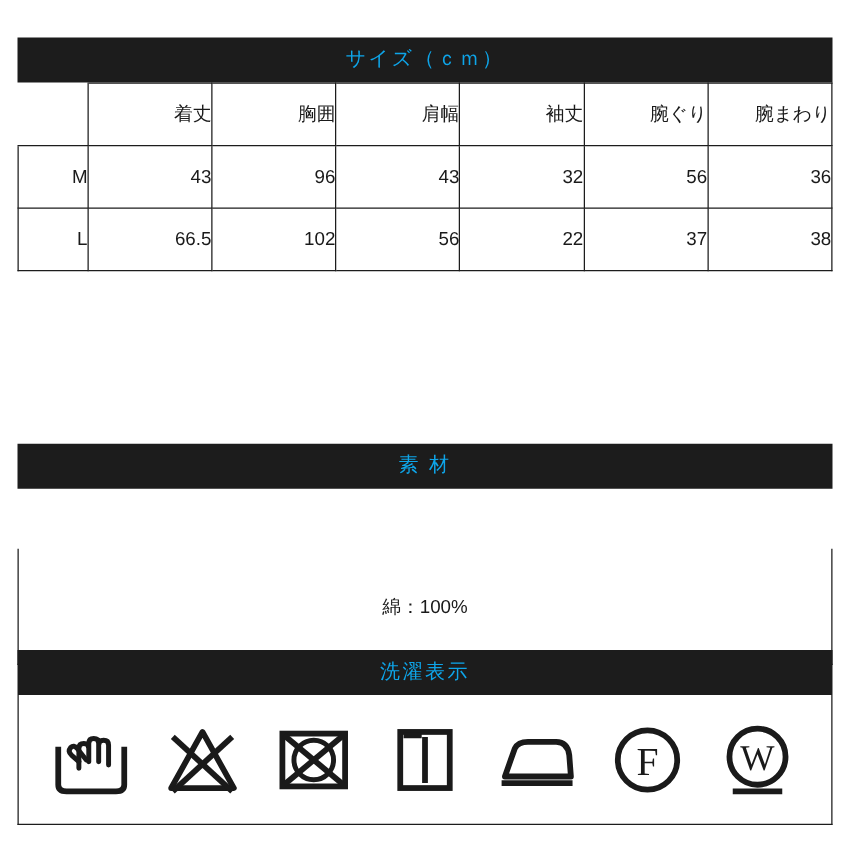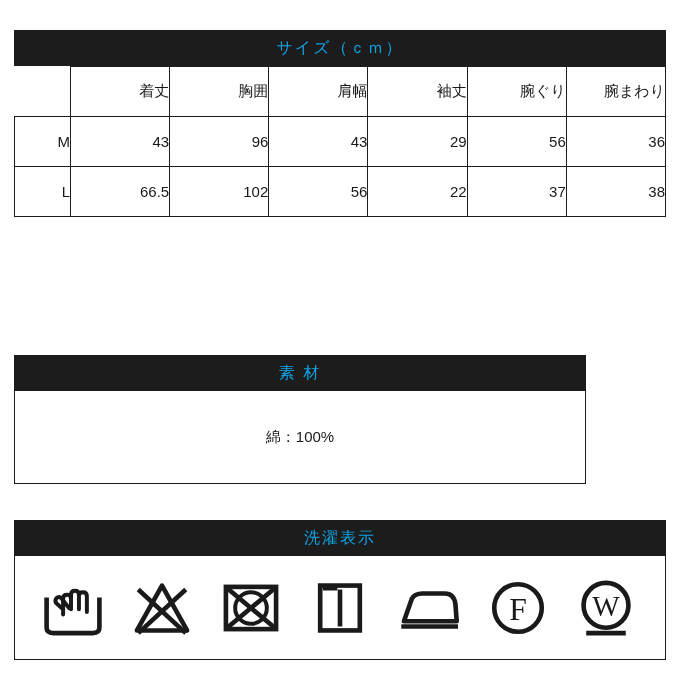--- a/index.html
+++ b/index.html
@@ -67,32 +67,33 @@
   table.size-table tbody td:first-child {
     font-size: 15px;
   }
   table.size-table col.c0 { width: 56px; }
 
   
   .material-block {
     position: absolute;
     left: 14px;
     top: 355px;
-    width: 572px;
+    width: 652px;
     border-radius: 20px;
   }
   .material-body {
     border: 1px solid #1c1c1c;
     border-top: none;
     height: 92px;
     display: flex;
     align-items: center;
     justify-content: center;
     font-size: 15px;
     background: #ffffff;
+    margin-top: 48px;
   }
 
   
   .wash-block {
     position: absolute;
     left: 14px;
     top: 520px;
     width: 652px;
   }
   .wash-body {
@@ -140,21 +141,21 @@
           <th>腕ぐり</th>
           <th>腕まわり</th>
         </tr>
       </thead>
       <tbody>
         <tr>
           <td>M</td>
           <td>43</td>
           <td>96</td>
           <td>43</td>
-          <td>29</td>
+          <td>32</td>
           <td>56</td>
           <td>36</td>
         </tr>
         <tr>
           <td>L</td>
           <td>66.5</td>
           <td>102</td>
           <td>56</td>
           <td>22</td>
           <td>37</td>

